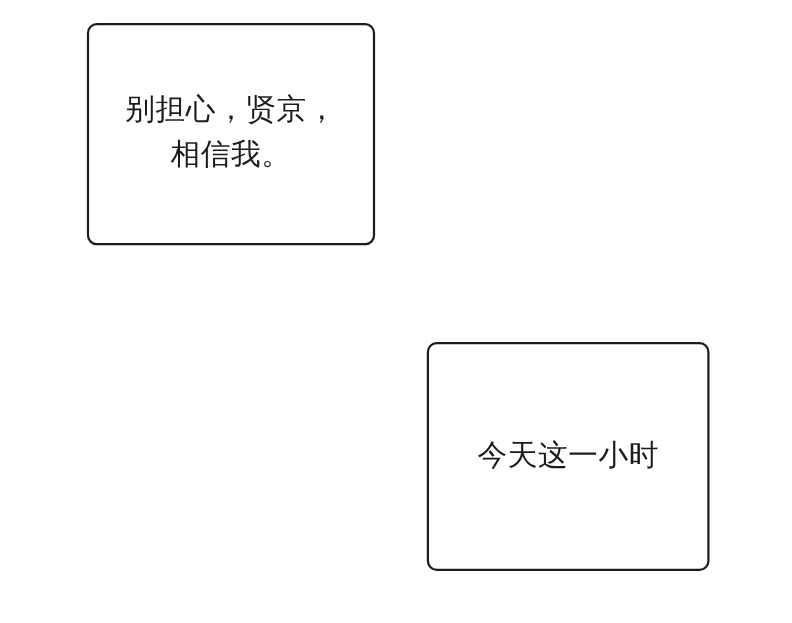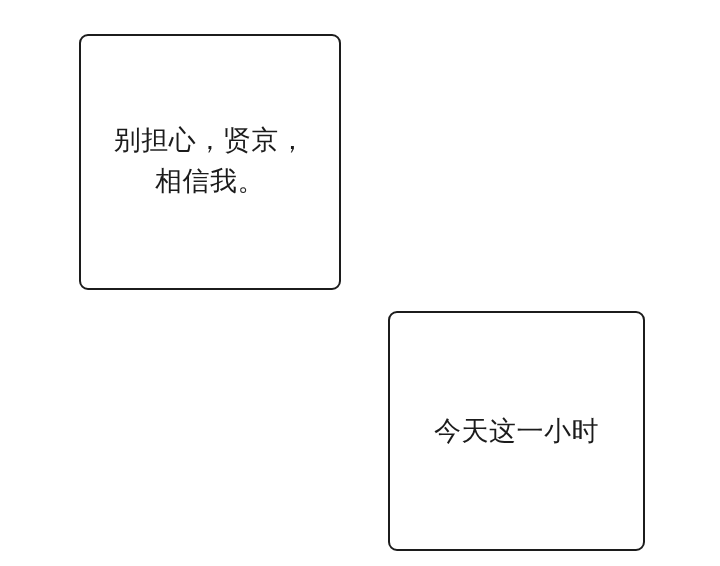--- a/index.html
+++ b/index.html
@@ -42,34 +42,34 @@
     font-size: 27px;
     line-height: 41px;
     letter-spacing: 0.5px;
     white-space: nowrap;
     font-weight: 400;
   }
 
   
   #bubble-one {
     left: 79px;
-    top: 34px;
+    top: 21px;
     width: 262px;
-    height: 256px;
+    height: 202px;
   }
   #bubble-one .bubble-text {
     margin-top: -4px;
   }
 
   
   #bubble-two {
     left: 388px;
     top: 311px;
     width: 257px;
-    height: 240px;
+    height: 208px;
   }
   #bubble-two .bubble-text {
     margin-top: -2px;
   }
 
   .bubble-text {
     display: block;
     width: 100%;
   }
 </style>

